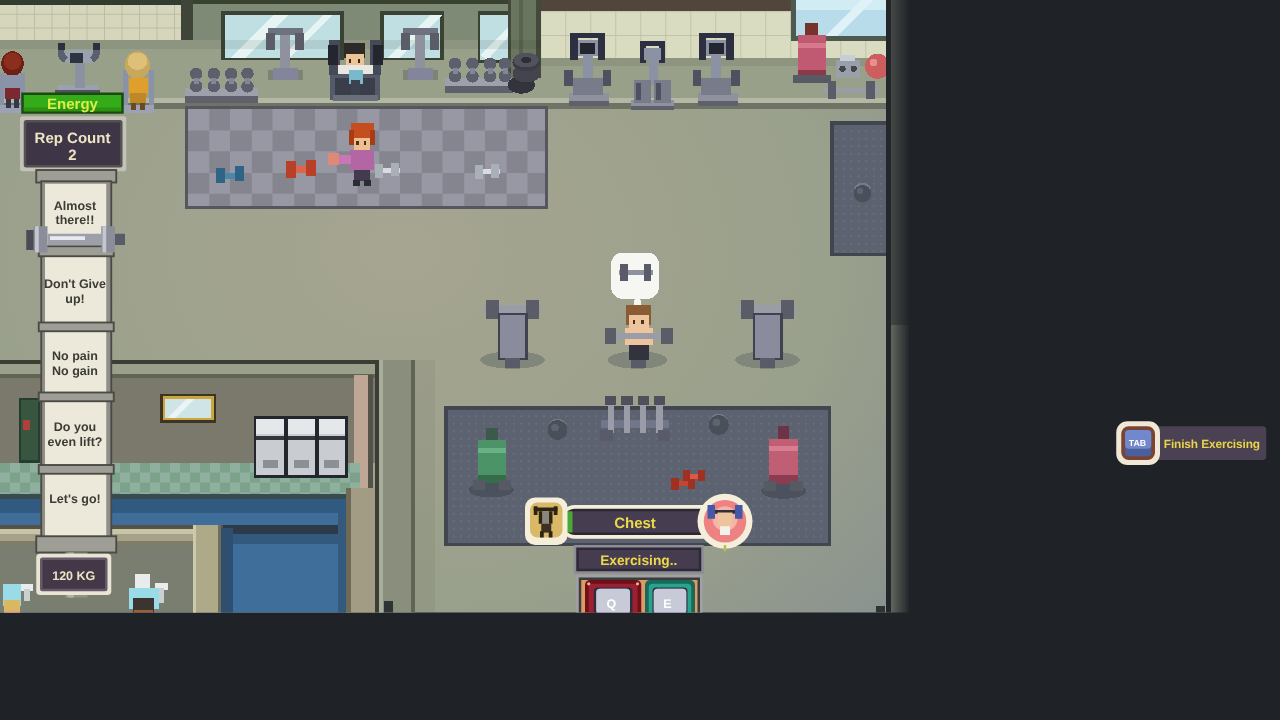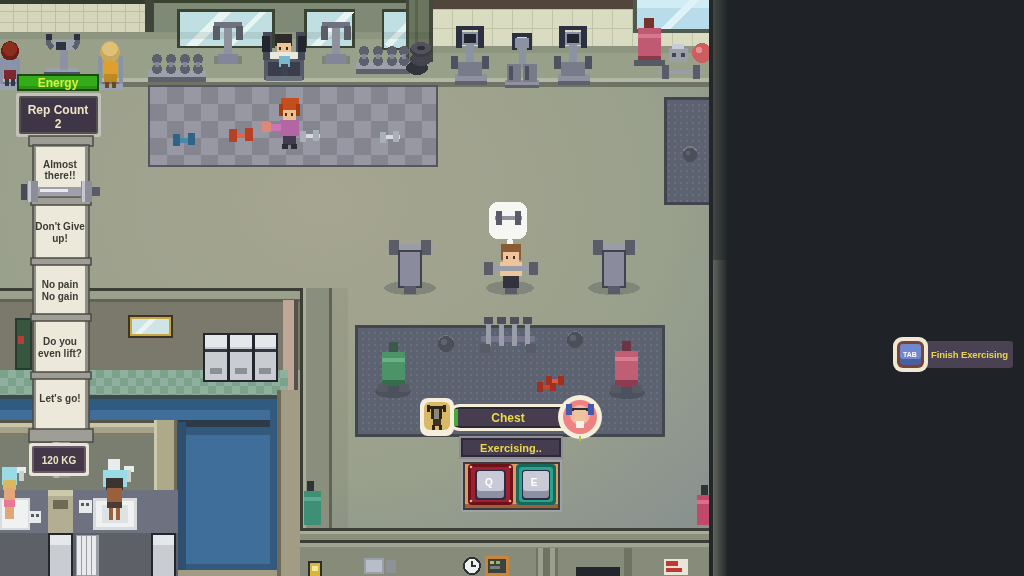--- a/index.html
+++ b/index.html
@@ -1,16 +1,16 @@
 <!DOCTYPE html>
 <html><head>
 <meta charset="utf-8">
 <style>
   html,body{margin:0;padding:0;background:#1f2327;}
-  #stage{position:relative;width:1024px;height:576px;overflow:hidden;font-family:"Liberation Sans",sans-serif;}
+  #stage{position:relative;width:1024px;height:490px;overflow:hidden;font-family:"Liberation Sans",sans-serif;}
   svg{display:block}
   text{font-family:"Liberation Sans",sans-serif;}
 </style>
 </head>
 <body>
 <div id="stage">
 <svg width="1024" height="576" viewBox="0 0 1024 576" shape-rendering="crispEdges">
 <defs>
   <pattern id="chk" width="34" height="34" patternUnits="userSpaceOnUse" x="150" y="87">
     <rect width="34" height="34" fill="#9798a3"></rect>

